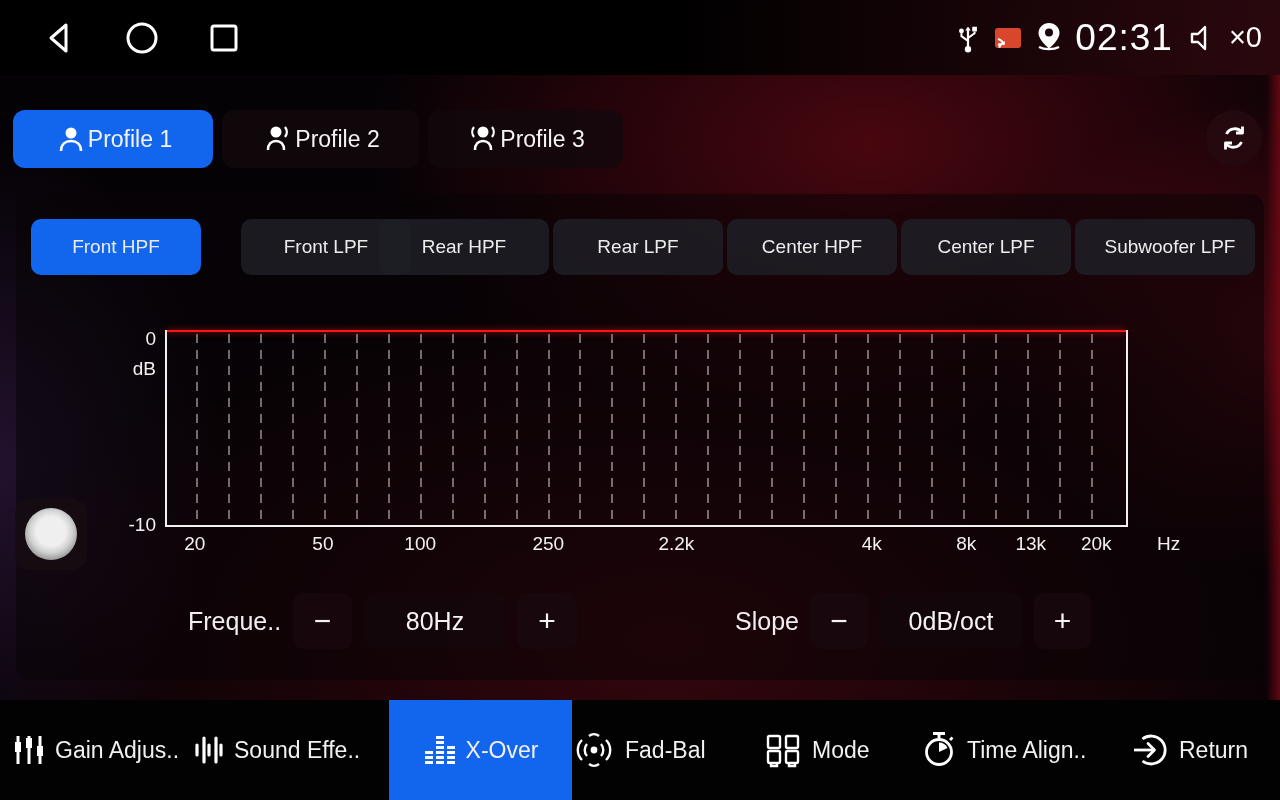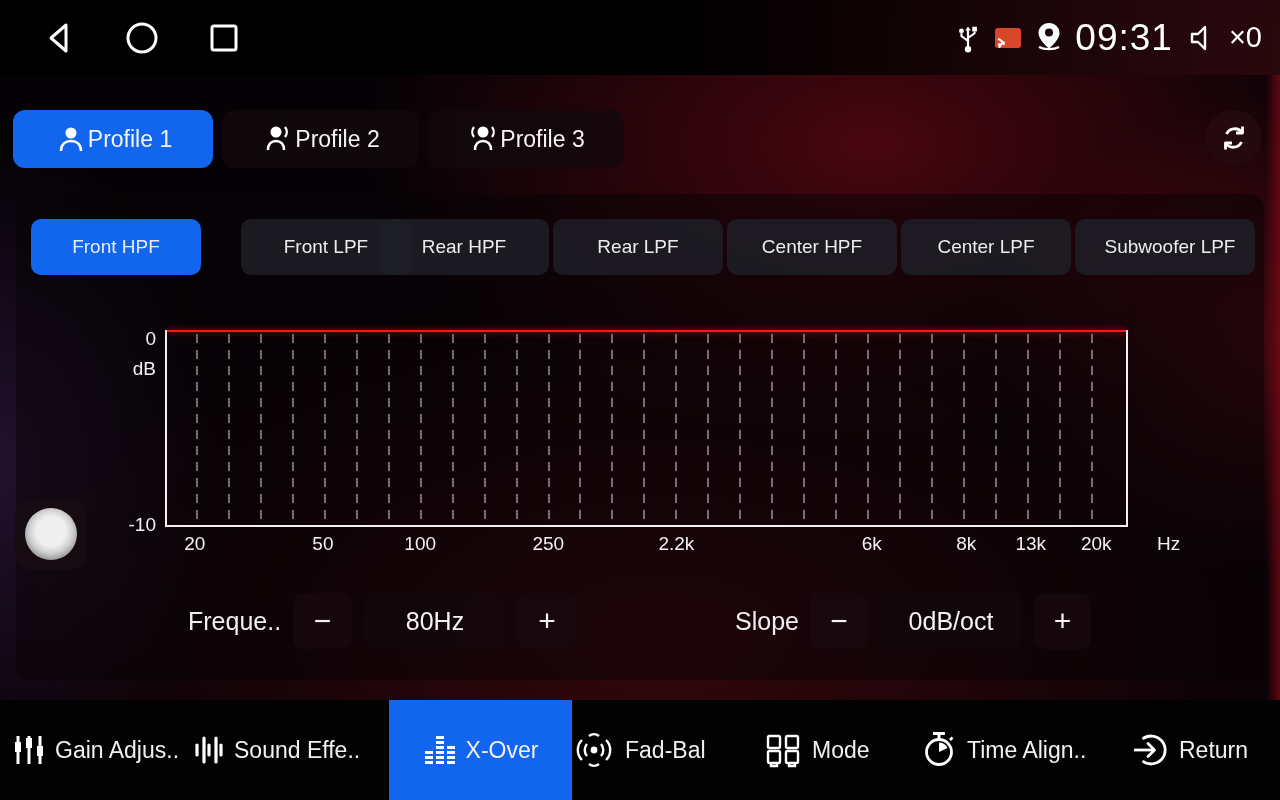--- a/index.html
+++ b/index.html
@@ -92,21 +92,21 @@
       <rect x="2" y="3" width="26" height="20" rx="3" fill="#d8472b"></rect>
       <path d="M5 20 a8 8 0 0 1 8 0" stroke="#fff" stroke-width="2" fill="none" transform="rotate(-45 9 20)"></path>
       <circle cx="6.5" cy="19.5" r="1.6" fill="#fff"></circle>
       <path d="M5 14 a9 9 0 0 1 6 6" stroke="#fff" stroke-width="2" fill="none"></path>
     </svg>
     <svg width="32" height="34" viewBox="0 0 32 34">
       <path d="M16 2 C10 2 5.5 6.5 5.5 12 C5.5 19 16 27.5 16 27.5 S26.5 19 26.5 12 C26.5 6.5 22 2 16 2 Z" fill="#fff"></path>
       <circle cx="16" cy="11.5" r="4" fill="#1c060a"></circle>
       <path d="M6 26 a13 6 0 0 0 20 0" stroke="#fff" stroke-width="2.4" fill="none"></path>
     </svg>
-    <div class="sb-time">09:31</div>
+    <div class="sb-time">02:31</div>
     <svg width="30" height="30" viewBox="0 0 30 30" style="margin-left:6px;">
       <path d="M3 11 H9 L16 4 V26 L9 19 H3 Z" fill="none" stroke="#fff" stroke-width="2.4" stroke-linejoin="round"></path>
     </svg>
     <div class="sb-vol">×0</div>
   </div>
 </div>
 
 <div class="profile-tab active" style="left:13px;width:200px;">
   <svg width="34" height="34" viewBox="0 0 34 34">
     <circle cx="17" cy="11" r="5.5" fill="#fff"></circle>
@@ -203,21 +203,21 @@
       <div class="gridline" style="left: 96.444%;"></div>
     </div>
   <div class="zero-line"></div>
 </div>
 <div class="abs xlabels">
     <span style="left: 3.1%;">20</span>
     <span style="left: 16.4%;">50</span>
     <span style="left: 26.5%;">100</span>
     <span style="left: 39.8%;">250</span>
     <span style="left: 53.1%;">2.2k</span>
-    <span style="left: 73.4%;">6k</span>
+    <span style="left: 73.4%;">4k</span>
     <span style="left: 83.2%;">8k</span>
     <span style="left: 89.9%;">13k</span>
     <span style="left: 96.7%;">20k</span>
   </div>
 <div class="abs hz-label">Hz</div>
 
 <div class="abs knob-pad">
   <div class="knob-ball"></div>
 </div>
 

